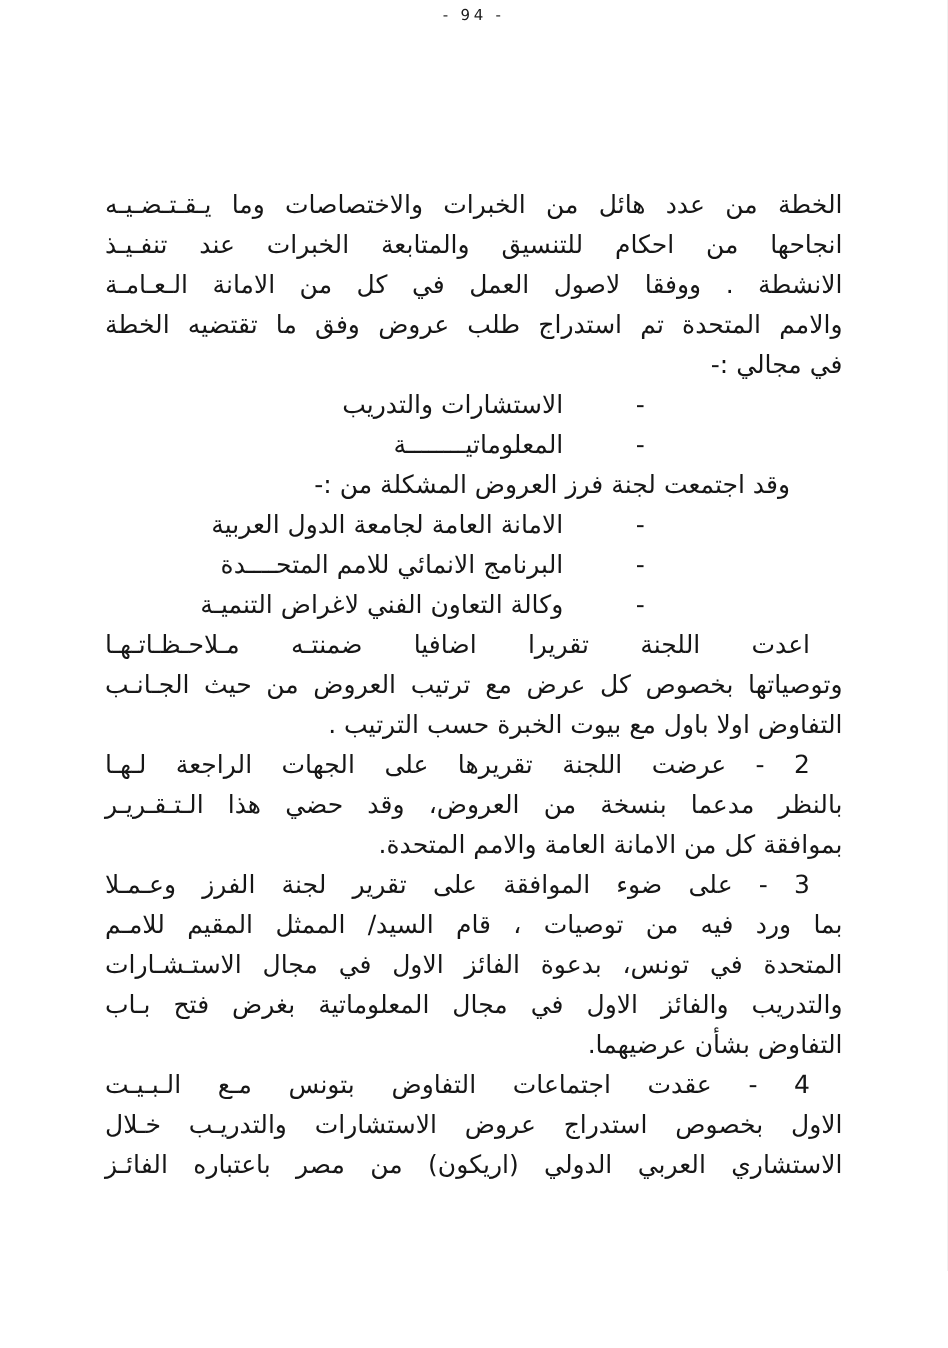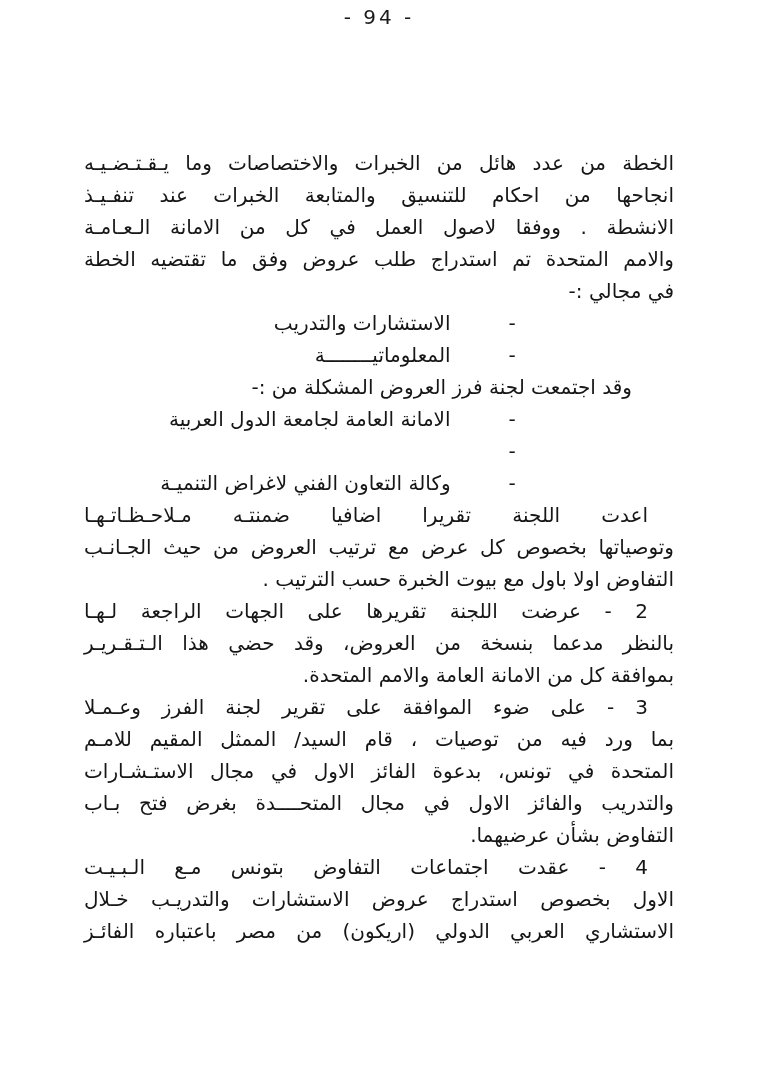--- a/index.html
+++ b/index.html
@@ -9,21 +9,21 @@
     margin:0 auto;
     background:#ffffff;
     font-family:"DejaVu Sans", sans-serif;
     color:#161616;
     overflow:hidden;
   }
   .page-num{
     position:absolute;
     top:5px;left:0;right:0;
     text-align:center;
-    font-size:20px;
+    font-size:12px;
     letter-spacing:3px;
     color:#1a1a1a;
   }
   .text-block{
     position:absolute;
     top:147px;
     right:84px;left:84px;
     direction:rtl;
     unicode-bidi:embed;
     font-size:20px;
@@ -76,38 +76,39 @@
     </div>
 
     <div class="line rl intro">وقد اجتمعت لجنة فرز العروض المشكلة من :-</div>
 
     <div class="line list-row">
       <span class="dash">-</span>
       <span class="li-text">الامانة العامة لجامعة الدول العربية</span>
     </div>
     <div class="line list-row">
       <span class="dash">-</span>
+      <span class="li-text">البرنامج الانمائي للامم المتحــــدة</span>
     </div>
     <div class="line list-row">
       <span class="dash">-</span>
       <span class="li-text">وكالة التعاون الفني لاغراض التنميـة</span>
     </div>
 
     <div class="line jl first">اعدت اللجنة تقريرا اضافيا ضمنتـه مـلاحـظـاتـهـا</div>
     <div class="line jl">وتوصياتها بخصوص كل عرض مع ترتيب العروض من حيث الجـانـب</div>
     <div class="line rl">التفاوض اولا باول مع بيوت الخبرة حسب الترتيب .</div>
 
     <div class="line jl first">2 - عرضت اللجنة تقريرها على الجهات الراجعة لـهـا</div>
     <div class="line jl">بالنظر مدعما بنسخة من العروض، وقد حضي هذا الـتـقـريـر</div>
     <div class="line rl">بموافقة كل من الامانة العامة والامم المتحدة.</div>
 
     <div class="line jl first">3 - على ضوء الموافقة على تقرير لجنة الفرز وعـمـلا</div>
     <div class="line jl">بما ورد فيه من توصيات ، قام السيد/ الممثل المقيم للامـم</div>
     <div class="line jl">المتحدة في تونس، بدعوة الفائز الاول في مجال الاستـشـارات</div>
-    <div class="line jl">والتدريب والفائز الاول في مجال المتحــــدة بغرض فتح بـاب</div>
+    <div class="line jl">والتدريب والفائز الاول في مجال المعلوماتية بغرض فتح بـاب</div>
     <div class="line rl">التفاوض بشأن عرضيهما.</div>
 
     <div class="line jl first">4 - عقدت اجتماعات التفاوض بتونس مـع الـبـيـت</div>
     <div class="line jl">الاول بخصوص استدراج عروض الاستشارات والتدريـب خـلال</div>
     <div class="line jl">الاستشاري العربي الدولي (اريكون) من مصر باعتباره الفائـز</div>
 
   </div>
 </div>
 
 </body></html>

